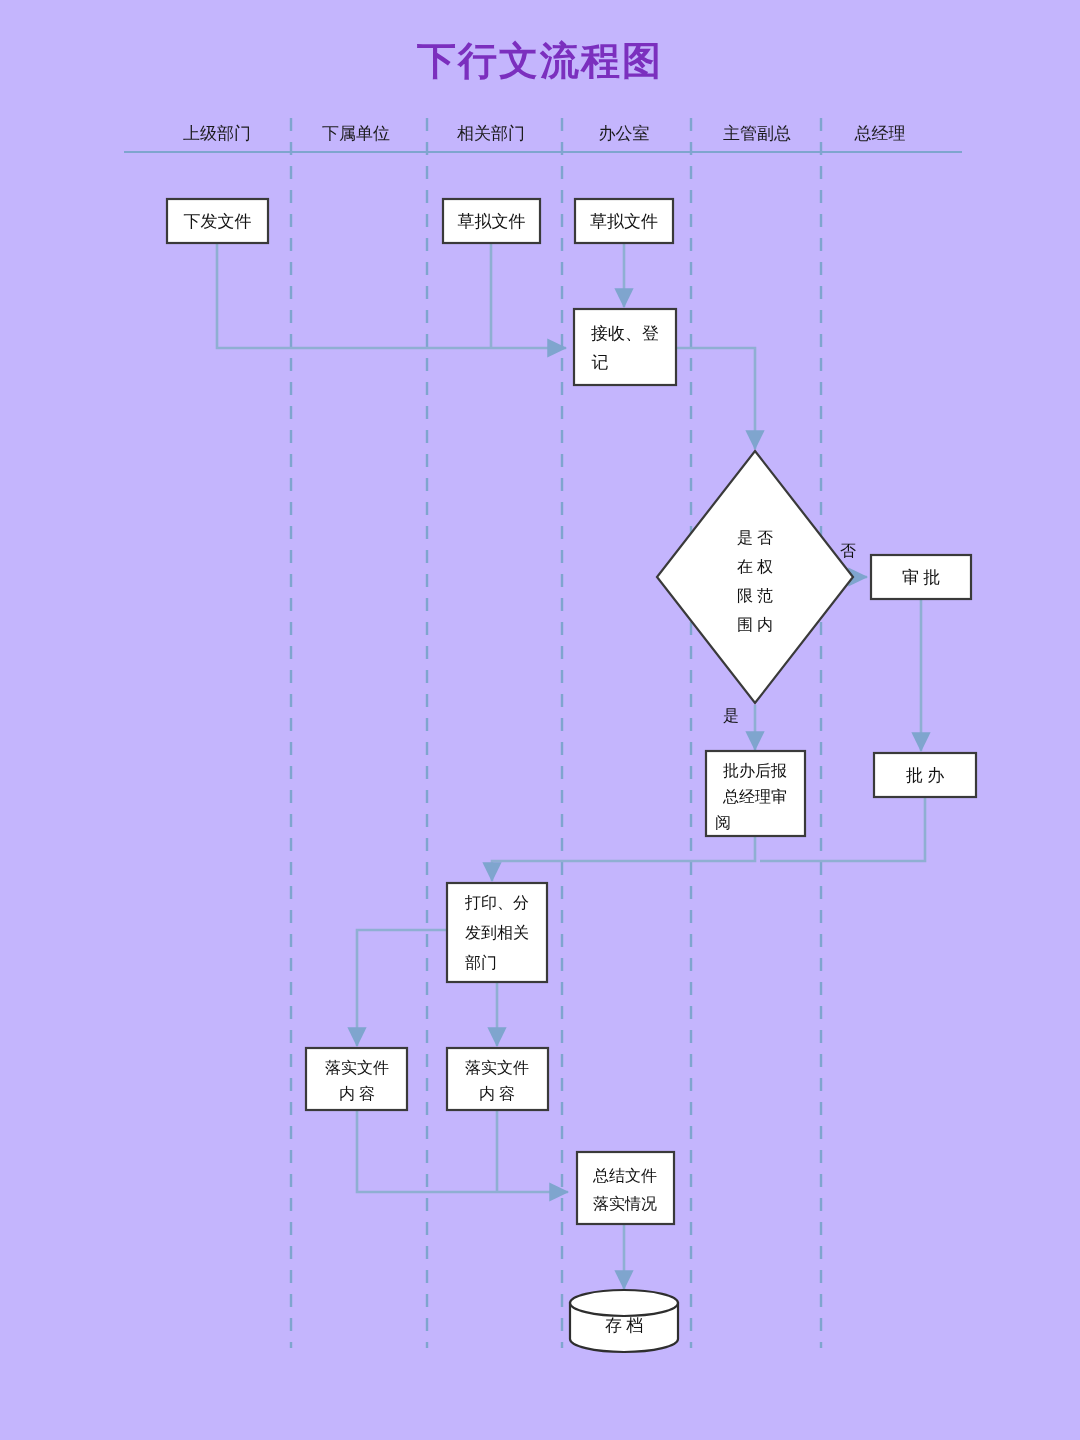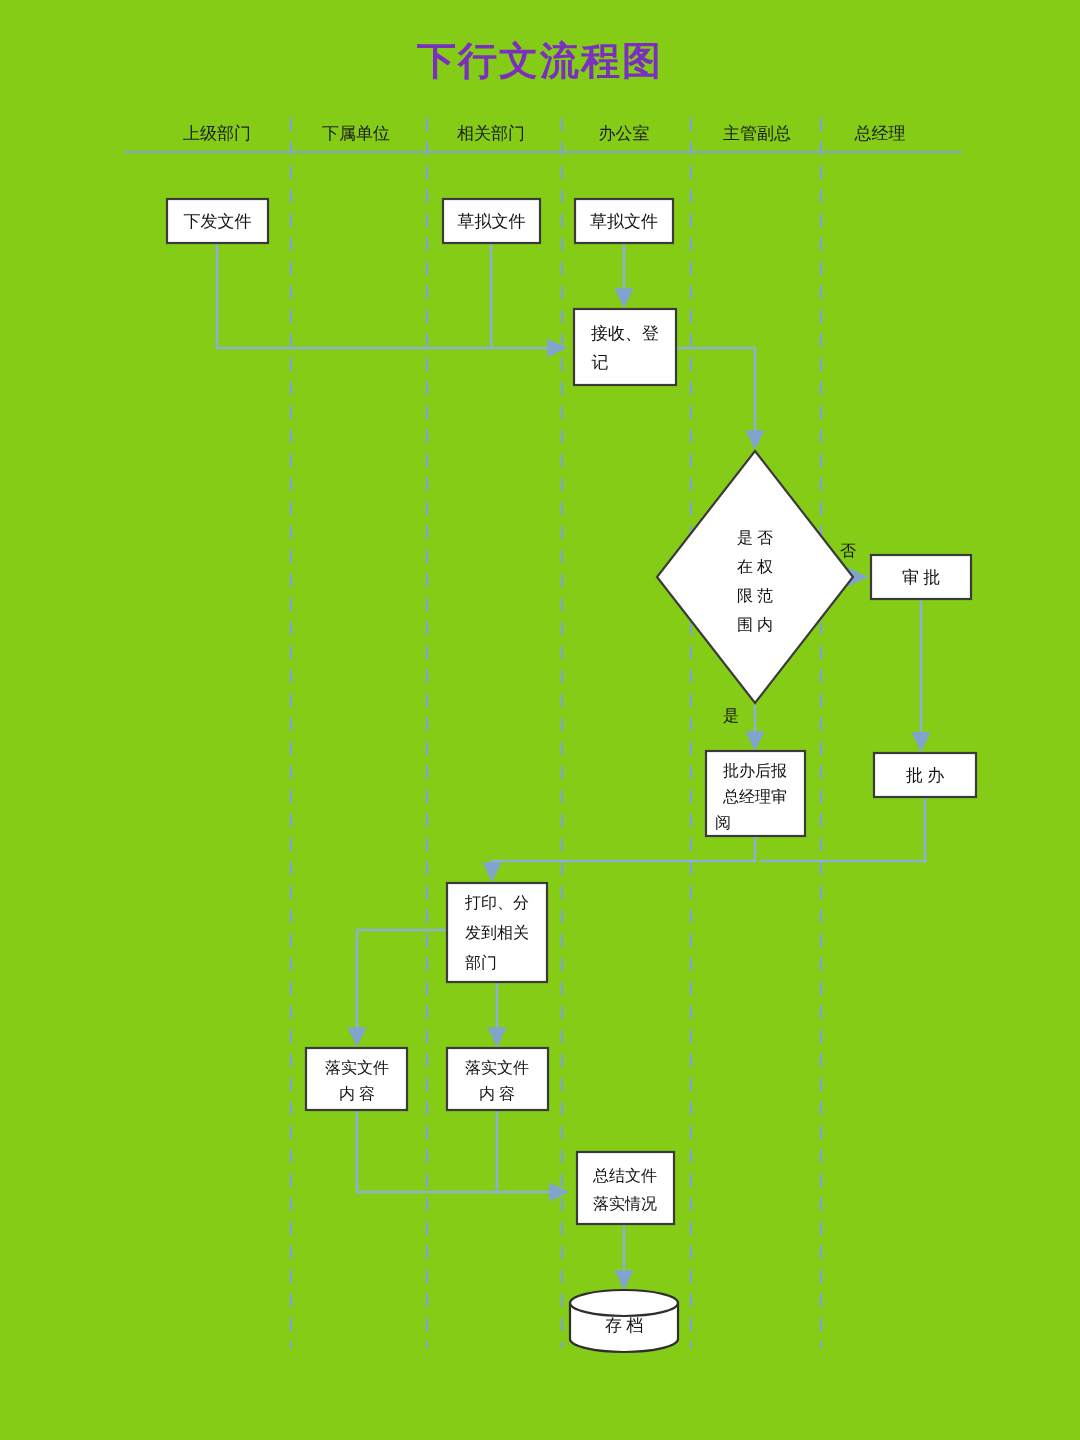--- a/index.html
+++ b/index.html
@@ -1,21 +1,21 @@
 <!DOCTYPE html>
 <html><head>
 <meta charset="utf-8">
 <style>
   html,body{margin:0;padding:0;background:#ffffff;}
   body{
     width:1080px;height:1440px;
     font-family:"Liberation Serif","DejaVu Serif",serif;
     -webkit-font-smoothing:antialiased;
   }
-  #stage{position:relative;width:1080px;height:1440px;overflow:hidden;background:#84cc16;}
+  #stage{position:relative;width:1080px;height:1440px;overflow:hidden;background:#c4b5fd;}
   #chart-title{
     position:absolute;left:0;top:34px;width:1080px;
     text-align:center;
     font-family:"DejaVu Sans","Liberation Sans",sans-serif;
     font-weight:bold;font-size:39px;letter-spacing:2px;
     color:#7B2FBE;
   }
   svg#flow{position:absolute;left:0;top:0;width:1080px;height:1440px;}
   .lane-label{
     font-family:"Liberation Serif","DejaVu Serif",serif;

